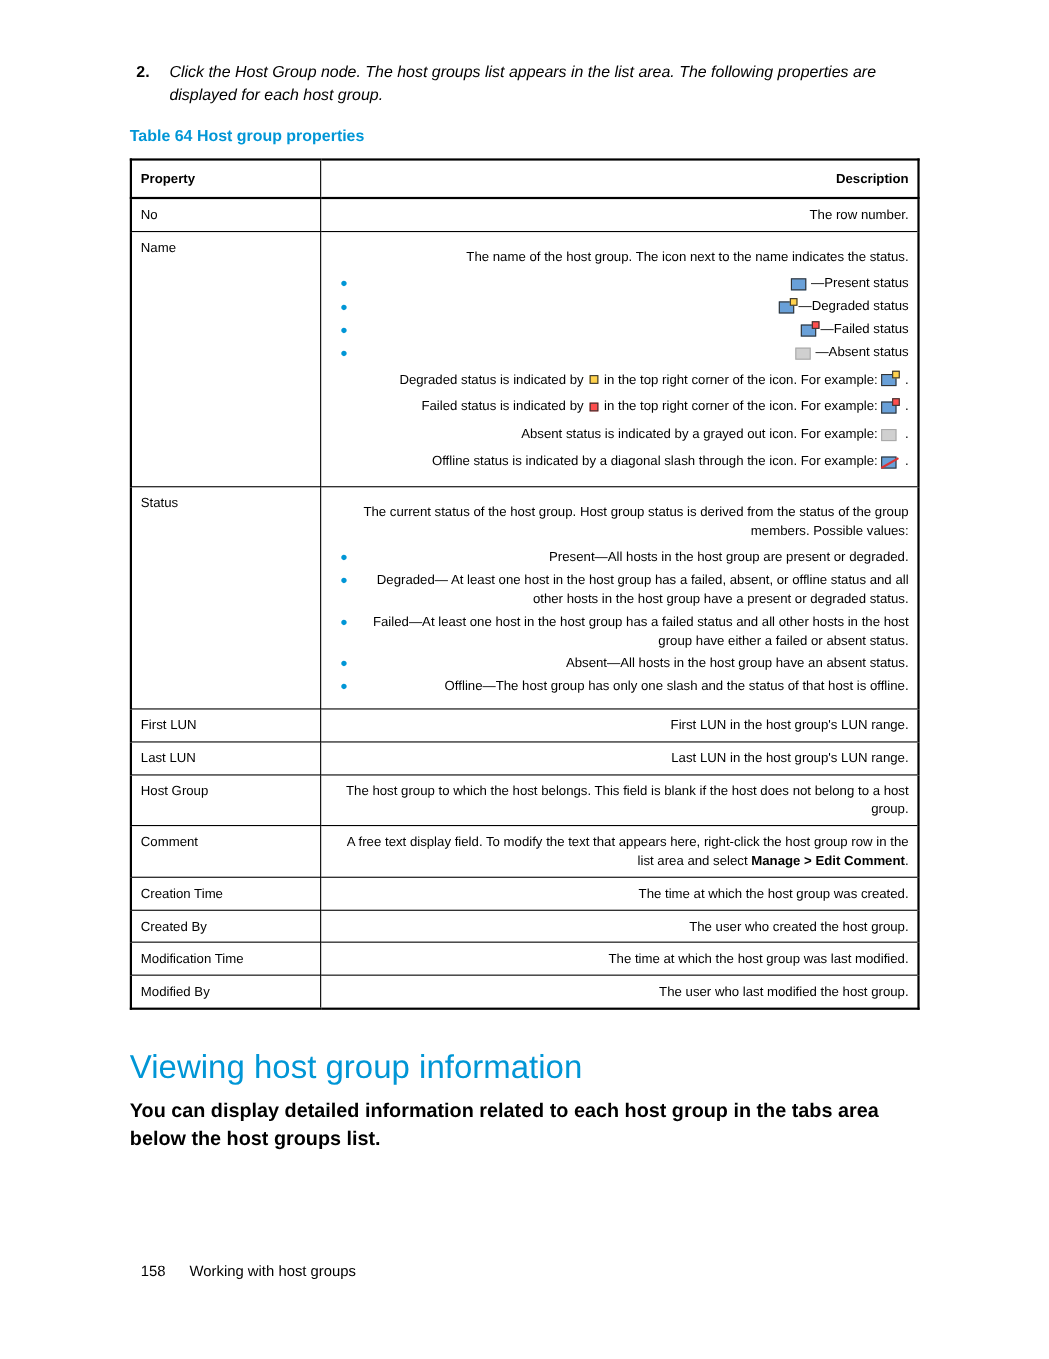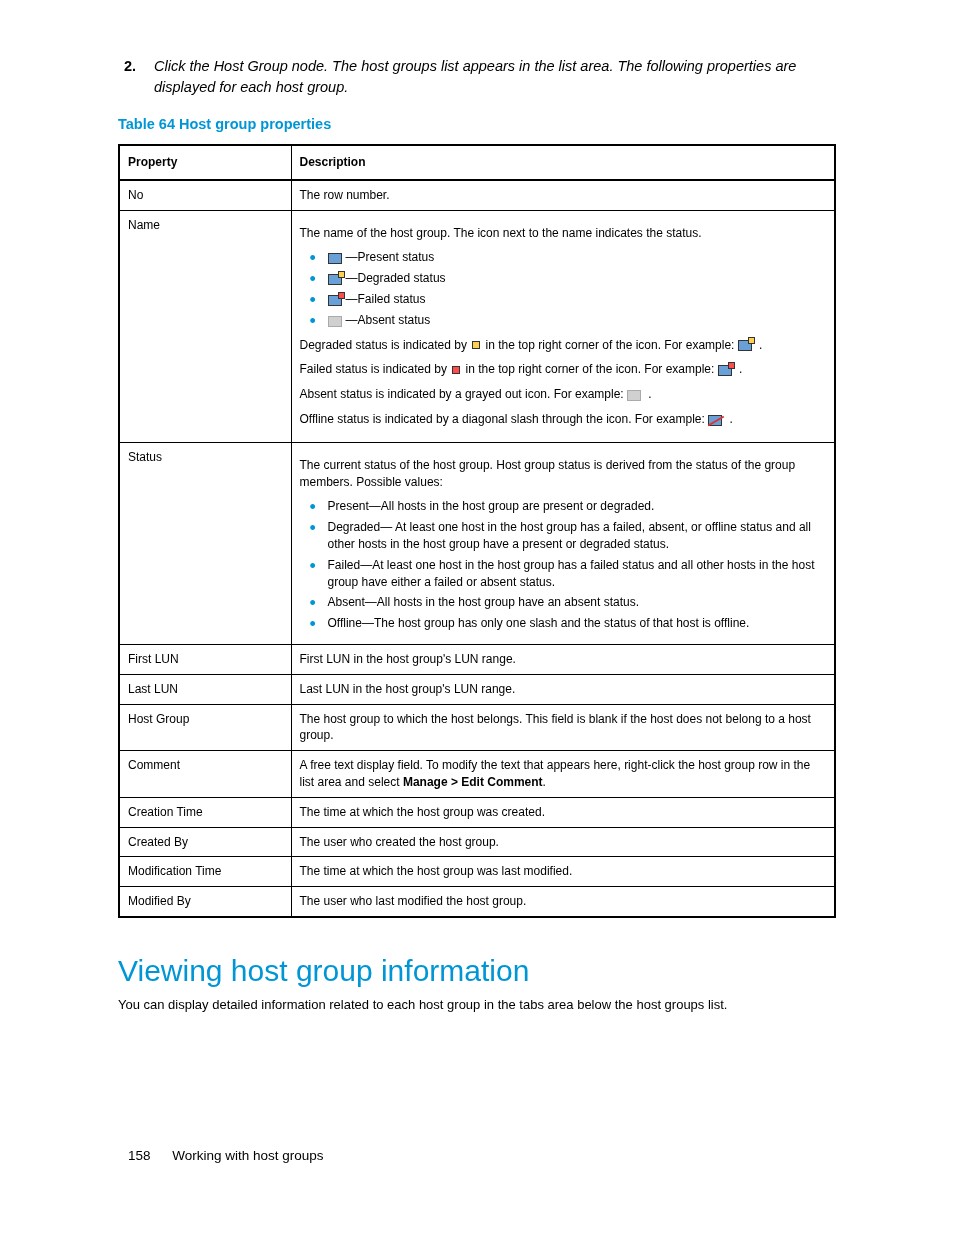--- a/index.html
+++ b/index.html
@@ -52,20 +52,21 @@
     border-bottom: 2px solid #000;
     font-weight: bold;
     padding: 8px;
   }
   table.props th:first-child, table.props td:first-child {
     width: 172px;
     border-left: 2px solid #000;
   }
   table.props th:last-child, table.props td:last-child {
     border-right: 2px solid #000;
+    text-align: right;
   }
   table.props tr:last-child td { border-bottom: 2px solid #000; }
   td.prop-name { vertical-align: middle; }
   ul.bullets {
     list-style: none;
     padding: 0 0 0 10px;
     margin: 6px 0;
   }
   ul.bullets li {
     position: relative;
@@ -114,22 +115,23 @@
   .tiny-sq.warn { background:#ffd24d; }
   .tiny-sq.err  { background:#ff4d4d; }
   .para { margin: 8px 0; }
   h1.section {
     font-weight: normal;
     color: #0096d6;
     font-size: 30px;
     margin: 36px 0 8px 0;
   }
   .body-text {
-    font-size: 13px;
+    font-size: 18px;
     line-height: 1.45;
+    font-weight: bold;
   }
   .footer {
     position: absolute;
     left: 128px;
     bottom: 72px;
     font-size: 13.5px;
   }
   .footer .pg { margin-right: 18px; text-align: center; }
   .bold-inline { font-weight: bold; }
 </style>

